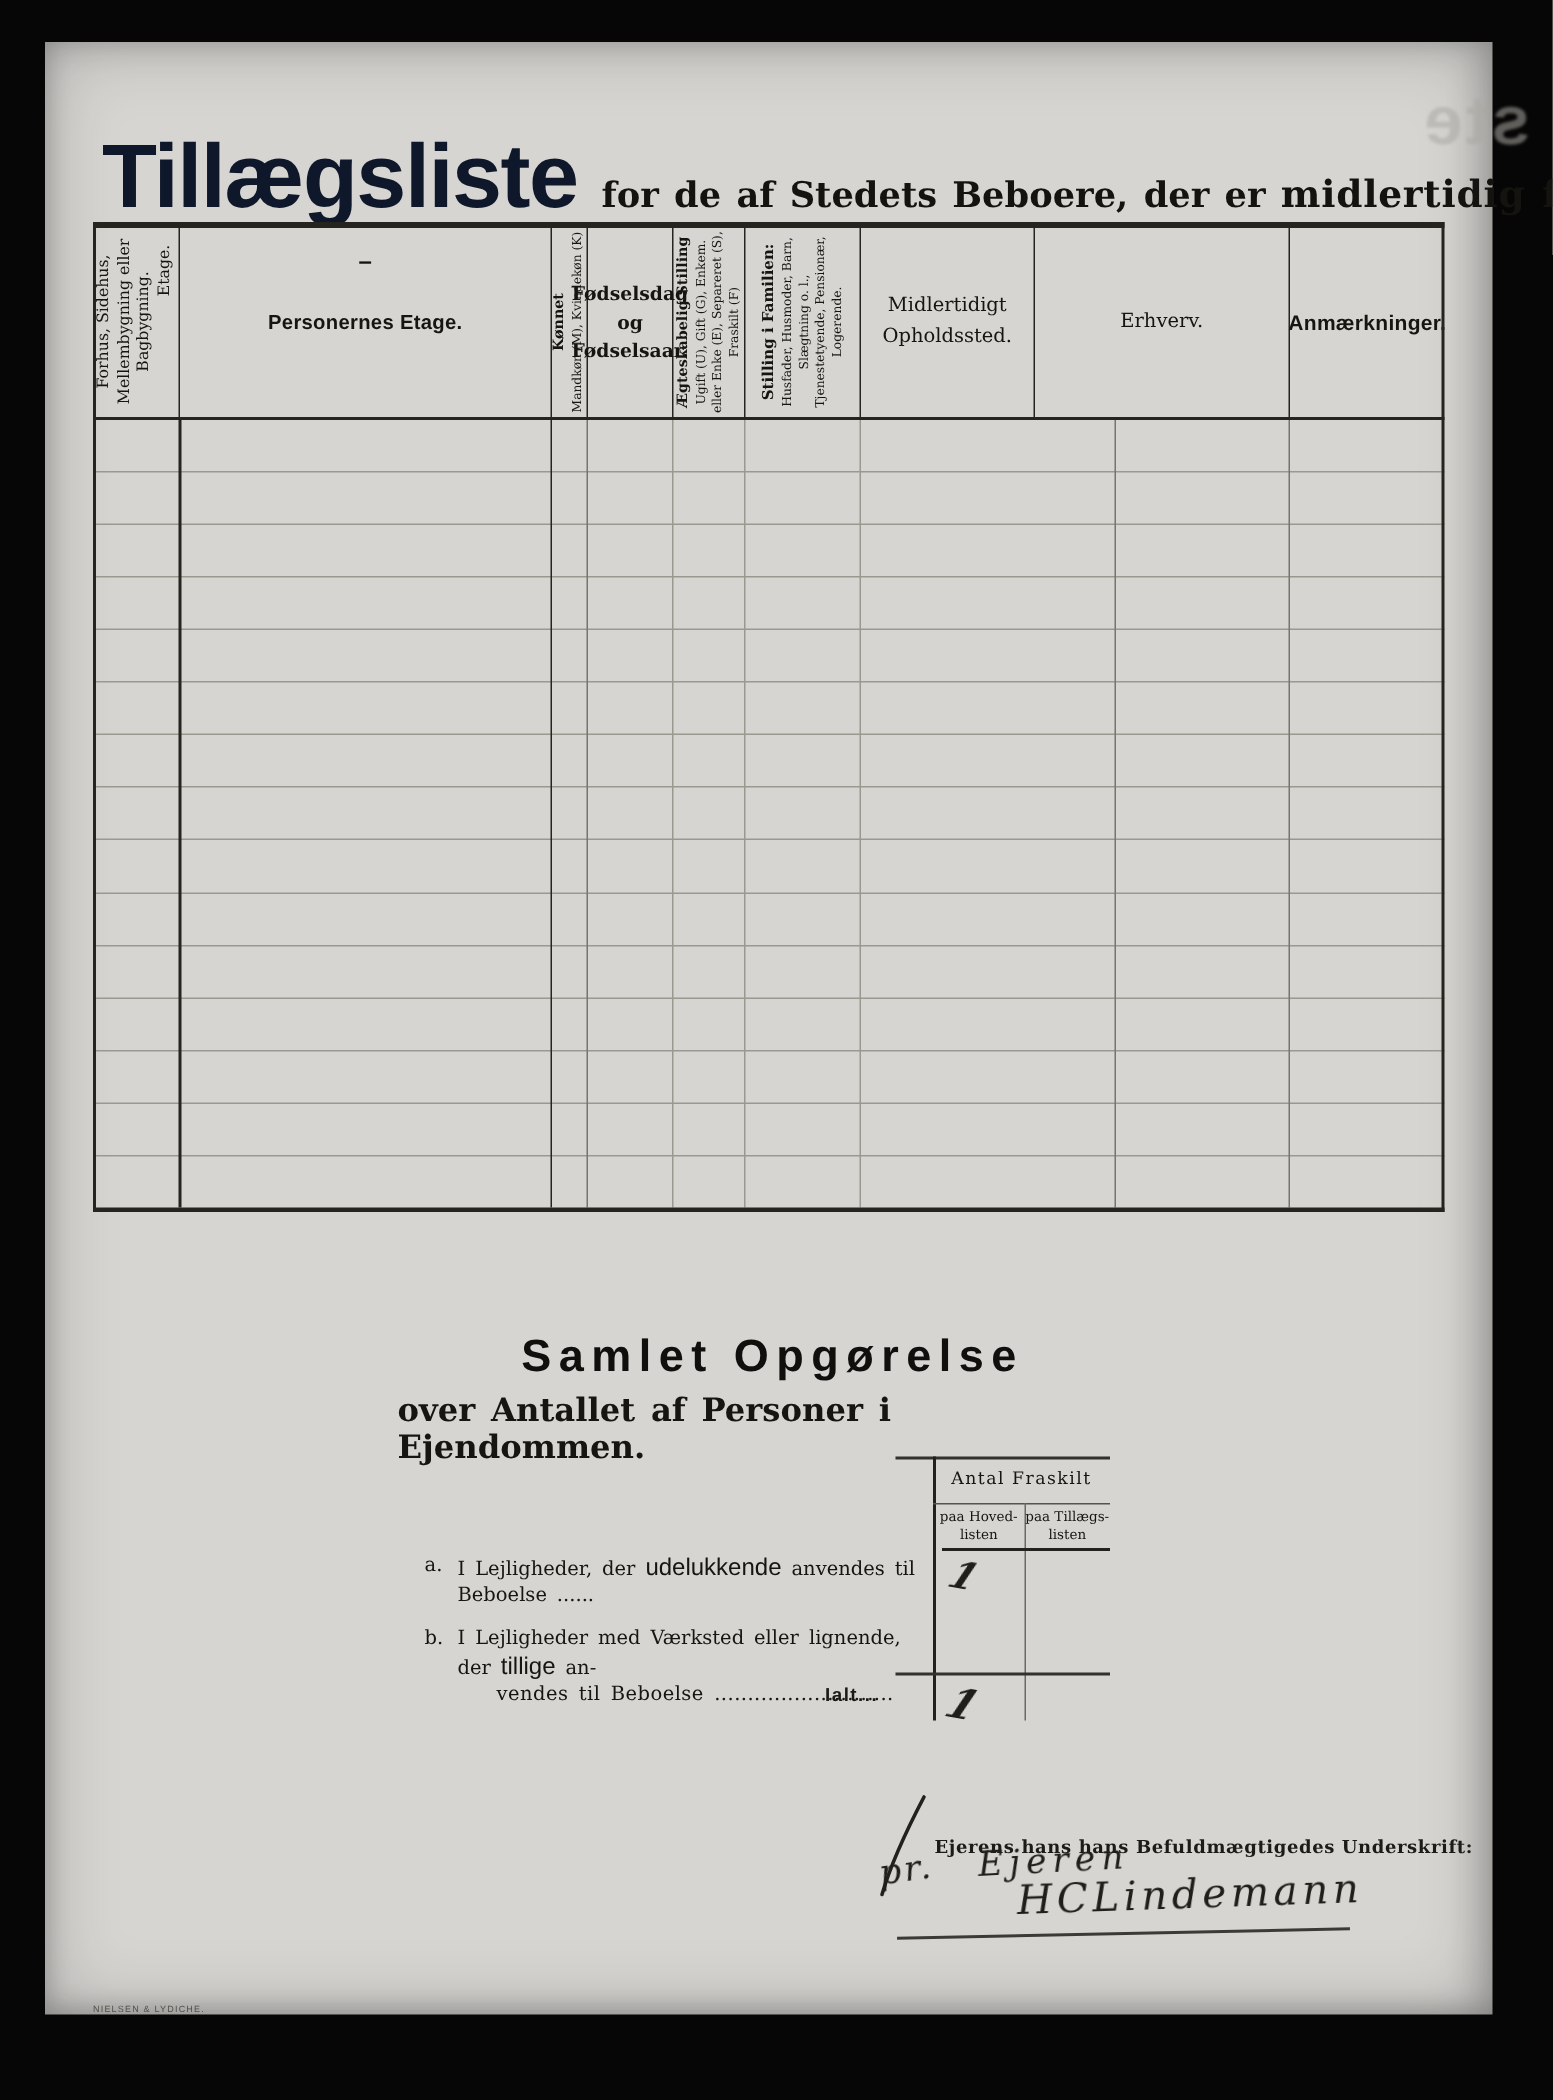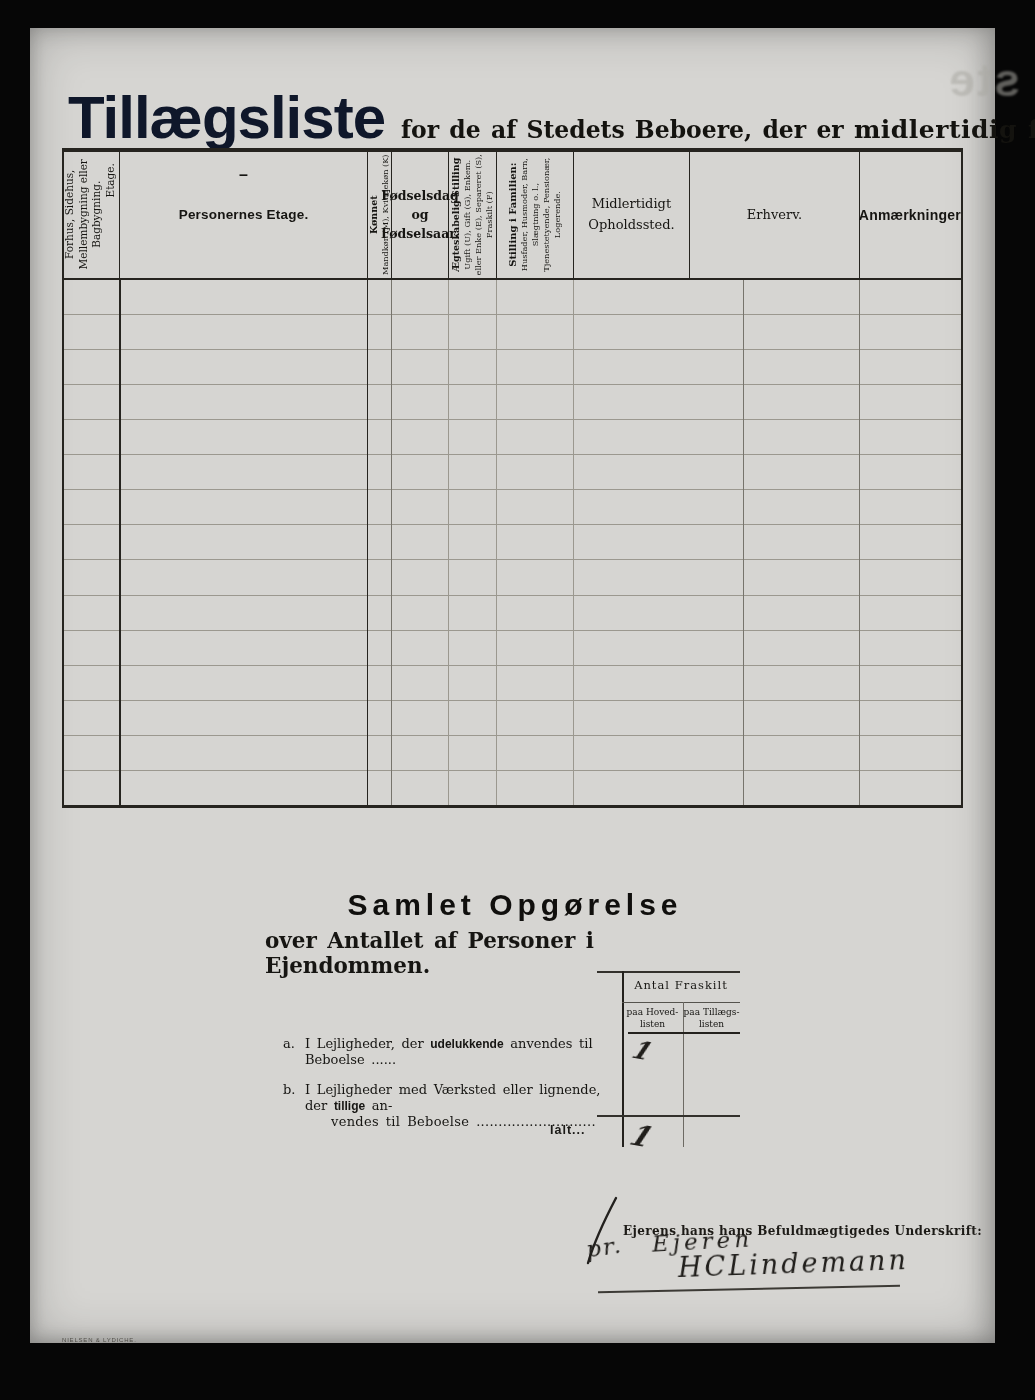--- a/index.html
+++ b/index.html
@@ -60,21 +60,21 @@
   .s-h3{left:598px;top:1004px;width:112px;height:2.2px;background:#23211d}
   .s-h4{left:567px;top:1087px;width:143px;height:1.6px}
   .antal{position:absolute;left:592px;top:950px;width:118px;text-align:center;font-size:11.5px;letter-spacing:1px}
   .subcol{position:absolute;top:979px;font-size:9px;line-height:1.3;text-align:center}
   .subcol.c1{left:592px;width:61px}
   .subcol.c2{left:653px;width:57px}
   .rows-ab{position:absolute;left:253px;top:1008px;width:334px;font-size:13px;line-height:1.25}
   .row-ab{display:flex;gap:8px;margin-bottom:13px}
   .row-ab .pfx{width:14px;flex:none}
   .row-ab .txt{word-spacing:2.5px}
-  .row-ab .txt .bd{font-family:"Liberation Sans",sans-serif;font-weight:bold;font-size:12px}
+  .row-ab .txt .bd{font-family:"Liberation Sans",sans-serif;font-weight:normal;font-size:16px}
   .b-line2{display:block;margin-left:26px;letter-spacing:.3px}
   .ialt{position:absolute;left:520px;top:1095px;width:66px;
         font-family:"Liberation Sans",sans-serif;font-weight:bold;font-size:12.5px;letter-spacing:1px;color:#1b1a17}
   .hw{position:absolute;font-family:"DejaVu Serif",serif;font-style:italic;color:#201e1b;filter:blur(.25px)}
   .hw-one-a{left:604px;top:1008px;font-size:25px;font-weight:bold;transform:rotate(10deg) skewX(-14deg)}
   .hw-one-t{left:602px;top:1092px;font-size:28px;font-weight:bold;transform:rotate(10deg) skewX(-14deg)}
   
   .sig-label{position:absolute;left:593px;top:1196px;font-weight:bold;font-size:12px;letter-spacing:.4px;color:#1d1b17}
   .hw-pr{left:556px;top:1206px;font-size:23px;transform:rotate(-8deg);letter-spacing:2px}
   .hw-role{left:622px;top:1200px;font-size:23px;transform:rotate(-3deg);letter-spacing:4px}

